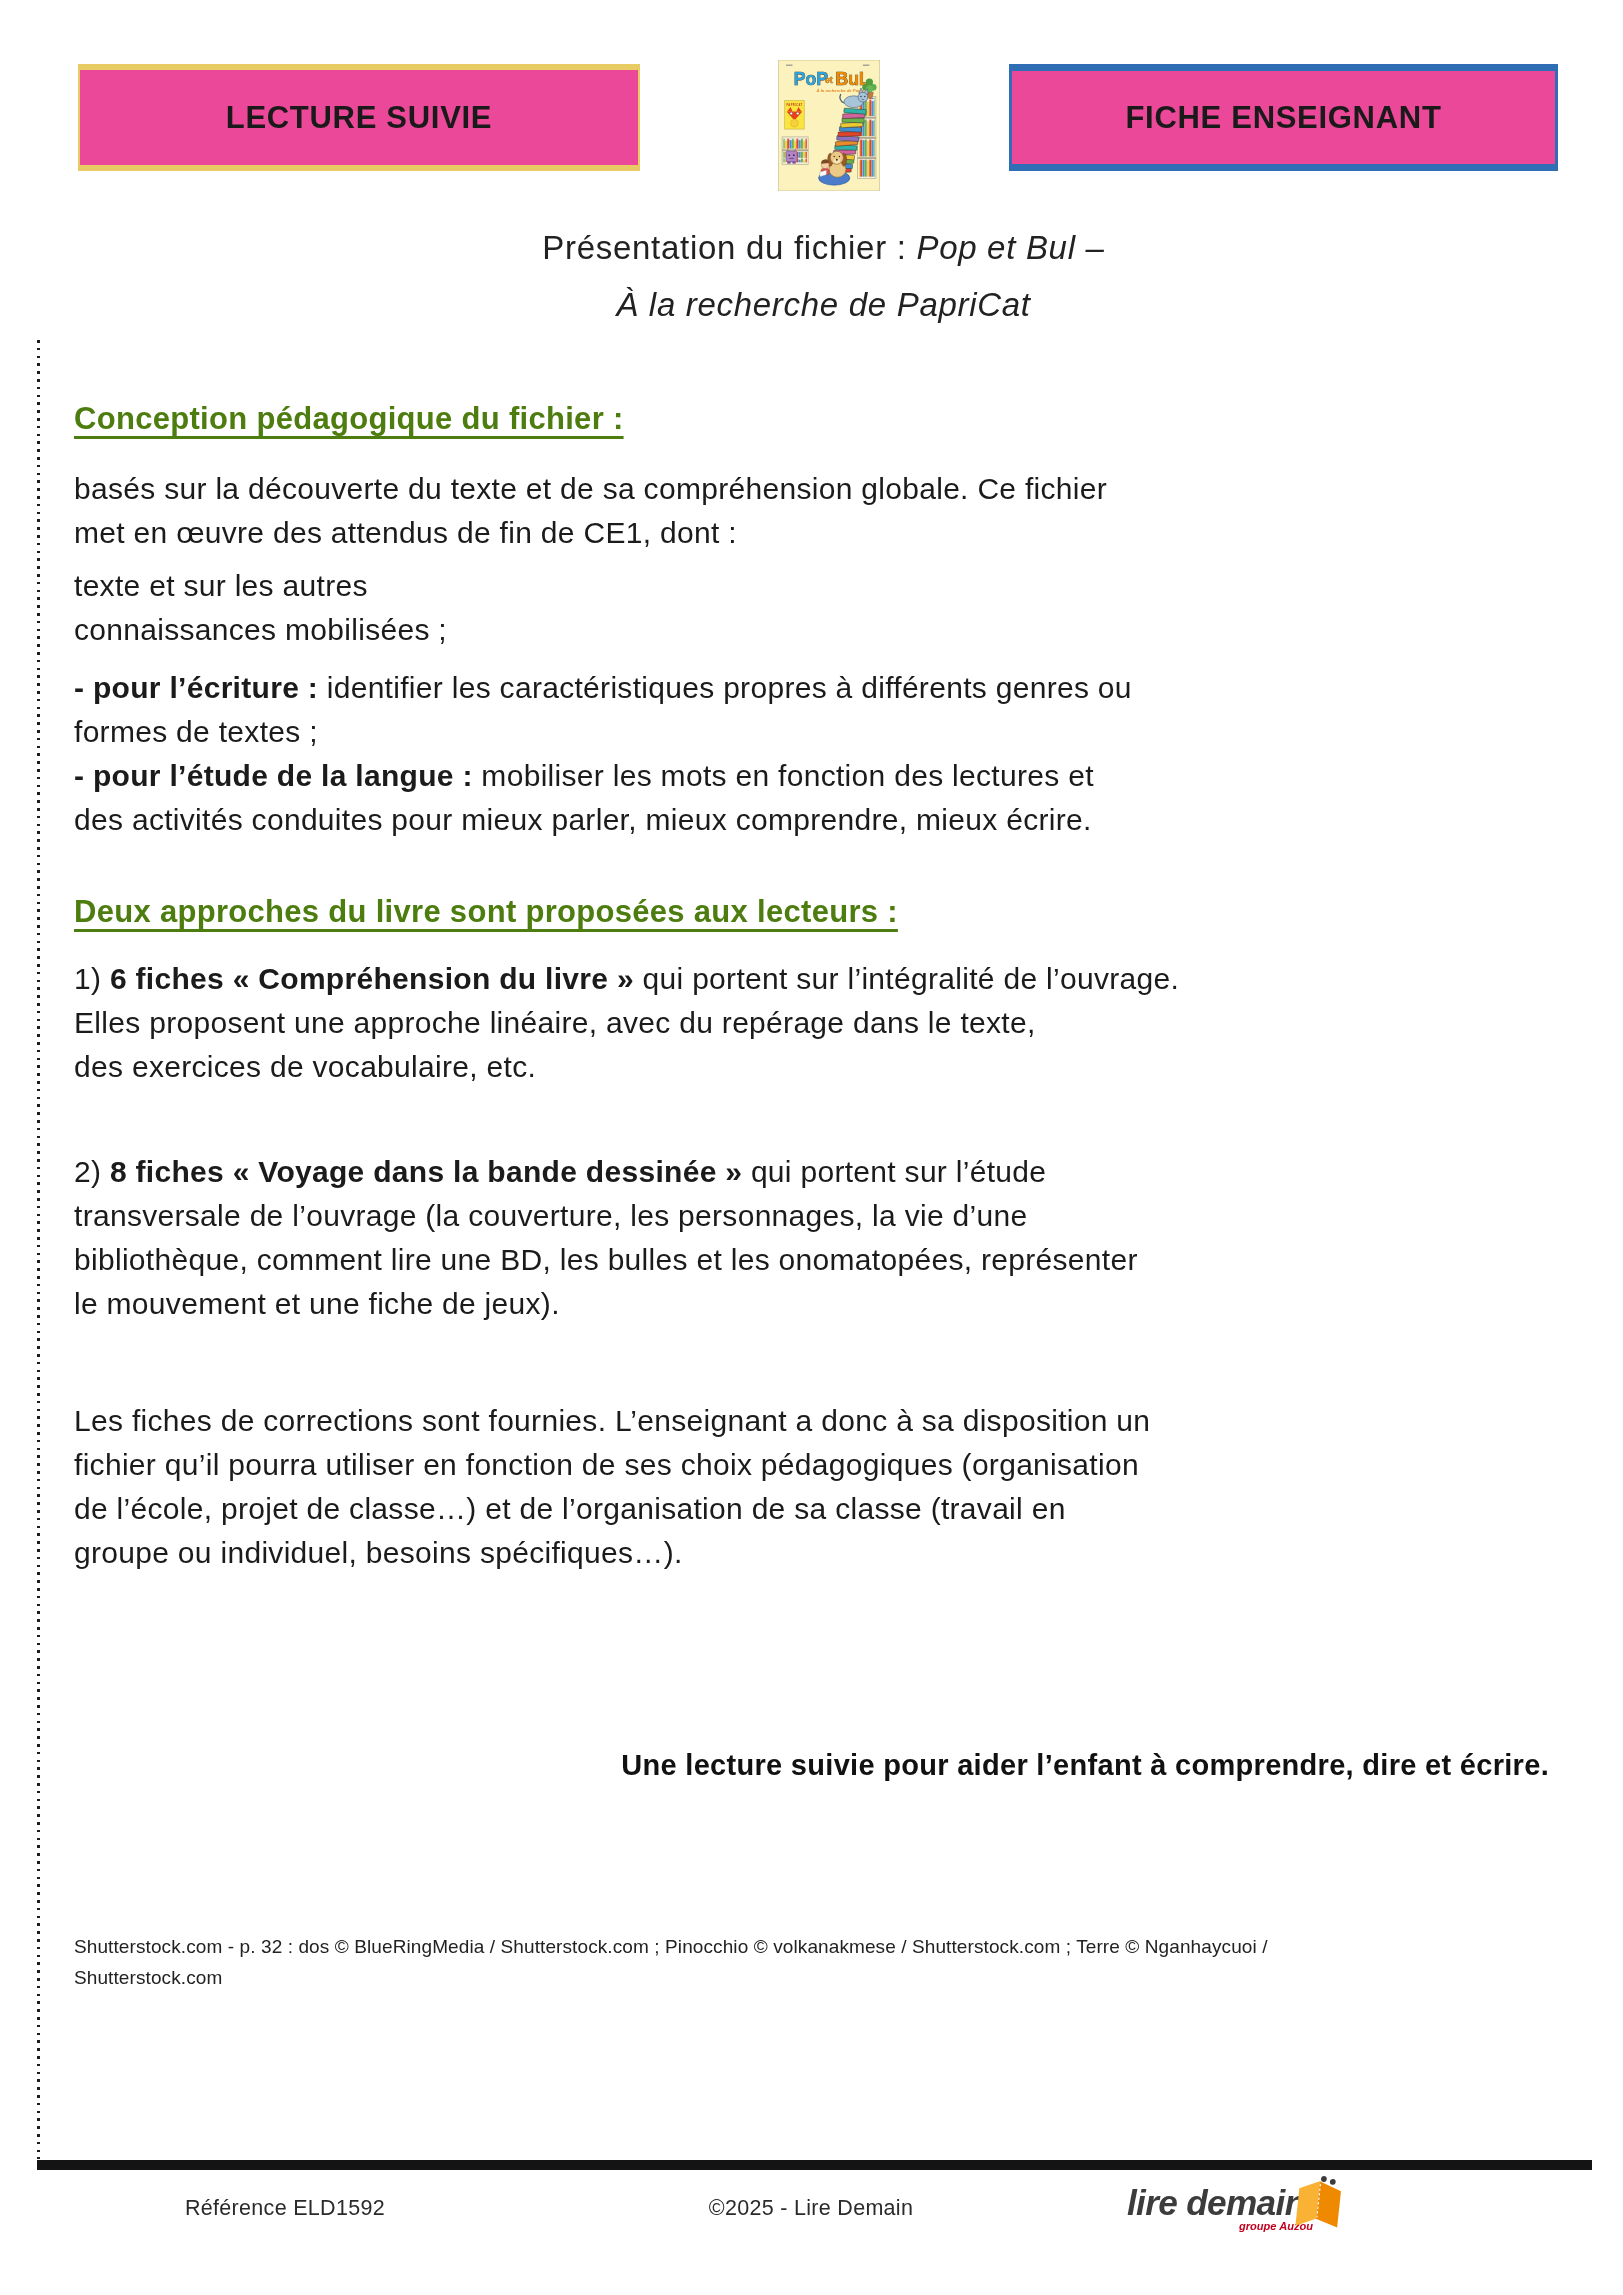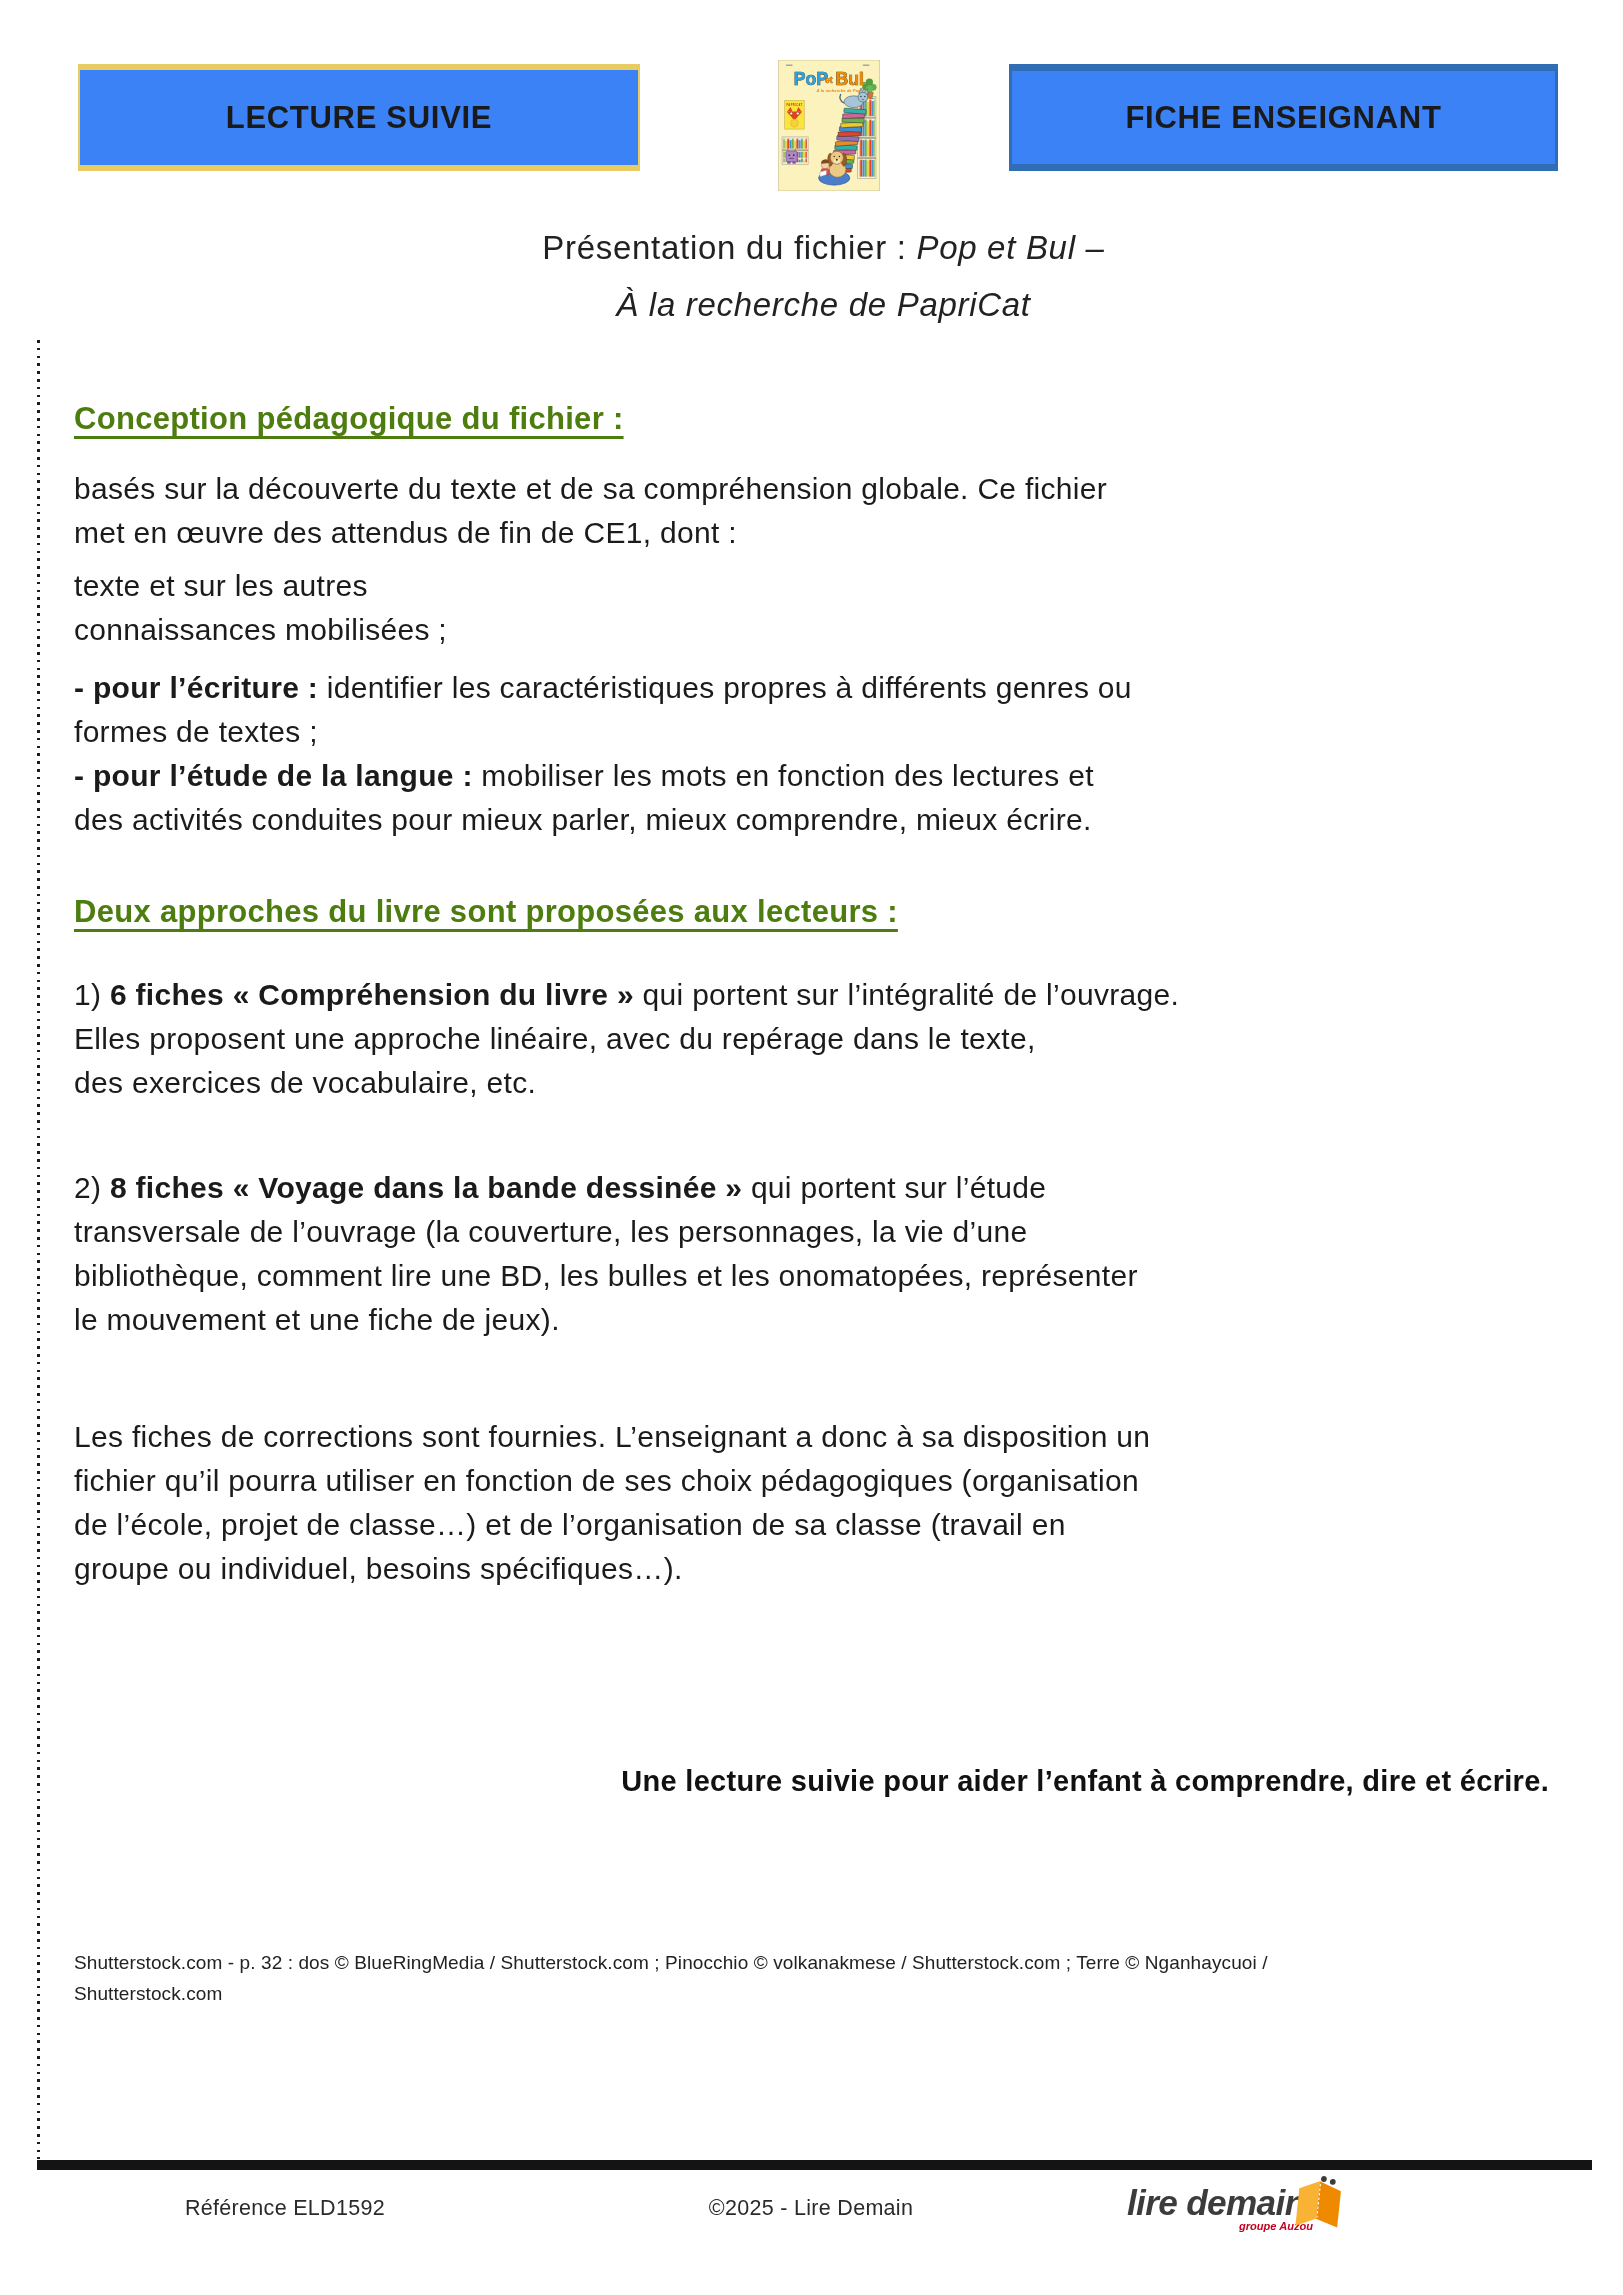--- a/index.html
+++ b/index.html
@@ -13,21 +13,21 @@
   }
   html,body{margin:0;padding:0;background:#ffffff;}
   .page{
     position:relative;width:1623px;height:2295px;background:#ffffff;
     font-family:"Liberation Sans",sans-serif;color:var(--ink);overflow:hidden;
   }
   
   .hbox{
     position:absolute;top:64px;height:107px;box-sizing:border-box;
     display:flex;align-items:center;justify-content:center;
-    font-weight:bold;font-size:31px;letter-spacing:0.7px;background:#3b82f6;
+    font-weight:bold;font-size:31px;letter-spacing:0.7px;background:#ec4899;
   }
   .hbox.yellow{left:78px;width:562px;border:2.6px solid var(--yellow-border);border-top-width:6.5px;border-bottom-width:6.5px;}
   .hbox.blue{left:1009px;width:549px;border:3.3px solid var(--blue-border);border-top-width:7.2px;border-bottom-width:7.2px;}
   .cover{position:absolute;left:778px;top:60px;width:102px;height:131px;}
   
   .doc-title{
     position:absolute;top:219px;left:12px;width:100%;margin:0;text-align:center;
     font-size:33px;line-height:57px;font-weight:normal;letter-spacing:0.7px;color:#222;
   }
   .doc-title em{font-style:italic;}
@@ -44,21 +44,21 @@
   .sec{
     margin:0;font-size:31px;line-height:39px;font-weight:bold;color:#4d7c0f;
     text-decoration:underline;text-decoration-thickness:2.6px;text-underline-offset:6.5px;
   }
   #h1{margin-top:60px;}
   #p1{margin-top:29px;}
   #b1{margin-top:9px;}
   #b2{margin-top:14.3px;}
   #b3{margin-top:0;}
   #h2{margin-top:50px;}
-  #a1{margin-top:42px;}
+  #a1{margin-top:26px;}
   #a2{margin-top:61px;}
   #p4{margin-top:73px;}
   #tagline{
     margin-top:171px;font-size:29px;line-height:38px;font-weight:bold;
     text-align:right;letter-spacing:0.3px;color:#111;
   }
   #credits{margin-top:147px;font-size:19px;line-height:31px;letter-spacing:0.1px;color:#222;}
   .tl b{font-weight:bold;}
   
   .rule{position:absolute;left:37px;top:2160px;width:1555px;height:9.8px;background:#141414;}

